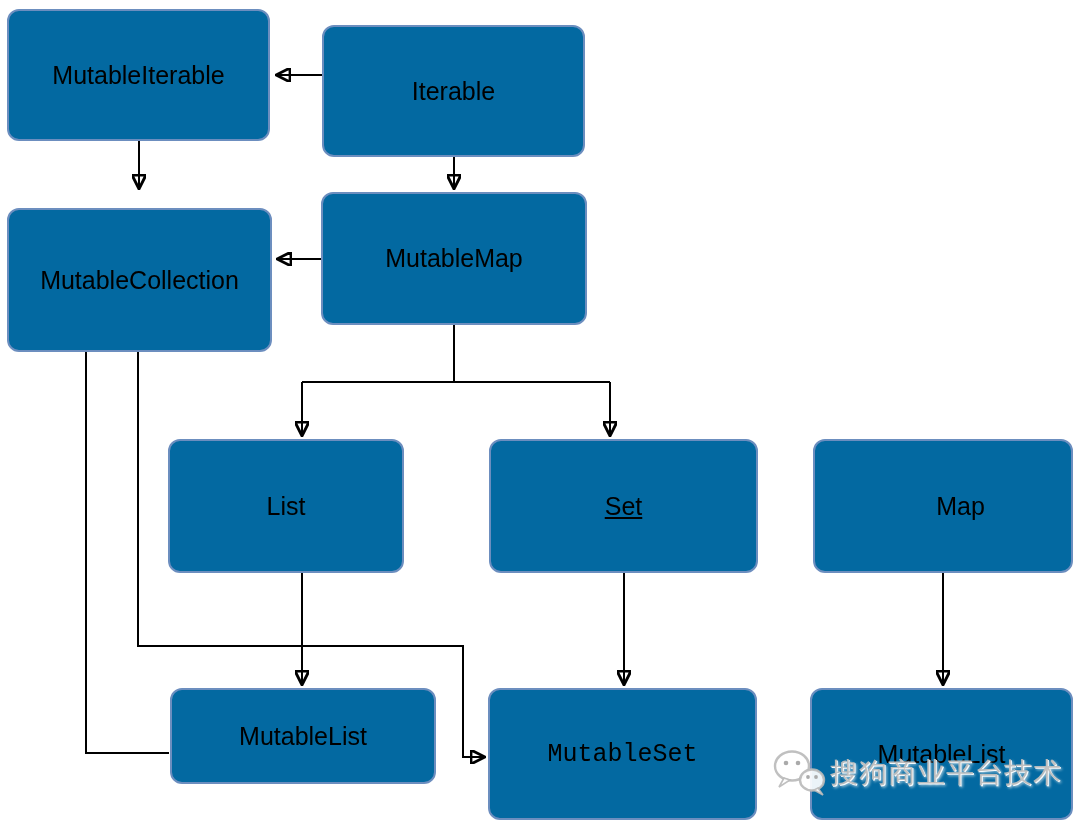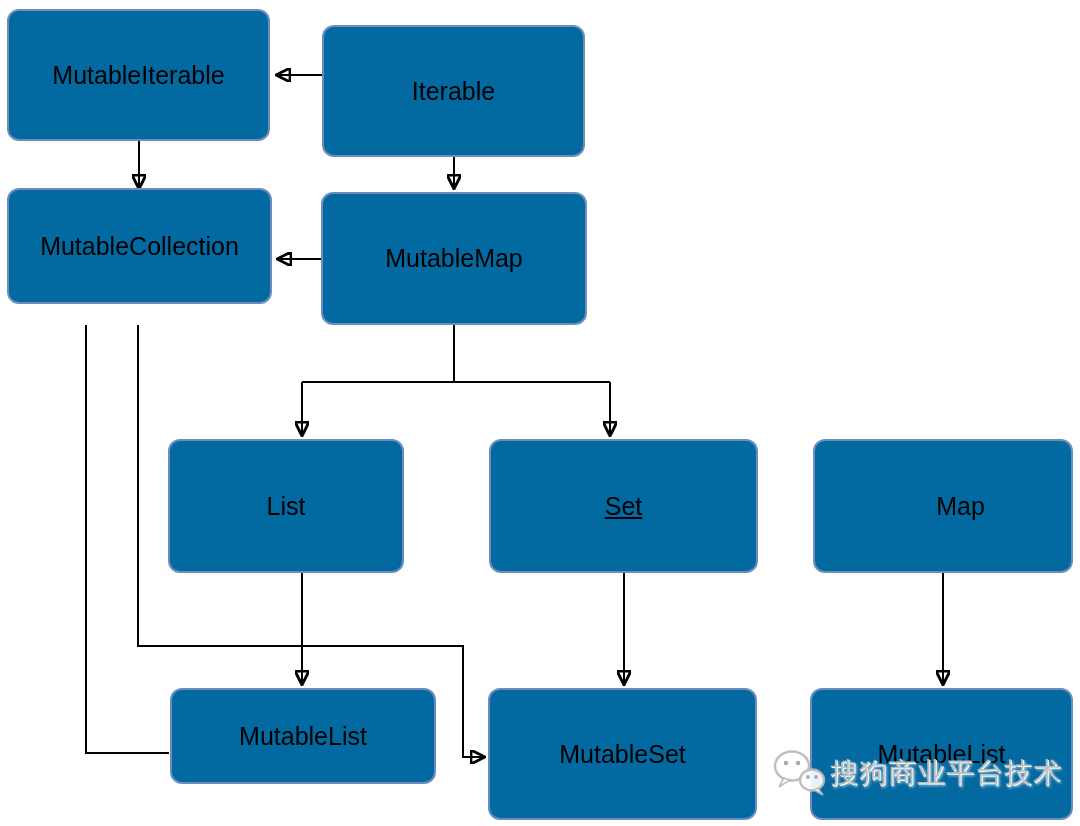--- a/index.html
+++ b/index.html
@@ -110,21 +110,21 @@
   </svg>
 
   <div class="node" style="left:7px;   top:9px;   width:263px; height:132px;">
     <span class="node-label">MutableIterable</span>
   </div>
 
   <div class="node" style="left:322px; top:25px;   width:263px; height:132px;">
     <span class="node-label">Iterable</span>
   </div>
 
-  <div class="node" style="left:7px;   top:188px; width:265px; height:116px;">
+  <div class="node" style="left:7px;   top:208px; width:265px; height:144px;">
     <span class="node-label">MutableCollection</span>
   </div>
 
   <div class="node" style="left:321px; top:192px; width:266px; height:133px;">
     <span class="node-label">MutableMap</span>
   </div>
 
   <div class="node" style="left:168px; top:439px; width:236px; height:134px;">
     <span class="node-label">List</span>
   </div>
@@ -134,21 +134,21 @@
   </div>
 
   <div class="node" style="left:813px; top:439px; width:260px; height:134px;padding-left:35px;">
     <span class="node-label">Map</span>
   </div>
 
   <div class="node" style="left:170px; top:688px; width:266px; height:96px;">
     <span class="node-label">MutableList</span>
   </div>
 
-  <div class="node" style="left:488px; top:688px; width:269px; height:132px;">
+  <div class="node" style="left:488px; top:688px; width:269px; height:132px;font-family:Liberation Mono, monospace;">
     <span class="node-label">MutableSet</span>
   </div>
 
   <div class="node" style="left:810px; top:688px; width:263px; height:132px;">
     <span class="node-label">MutableList</span>
   </div>
 
   <div class="watermark">
     <svg width="54" height="50" viewBox="0 0 54 50" xmlns="http://www.w3.org/2000/svg">
       <g stroke="rgba(185,185,185,0.9)" stroke-width="2.4" fill="rgba(255,255,255,0.92)">

